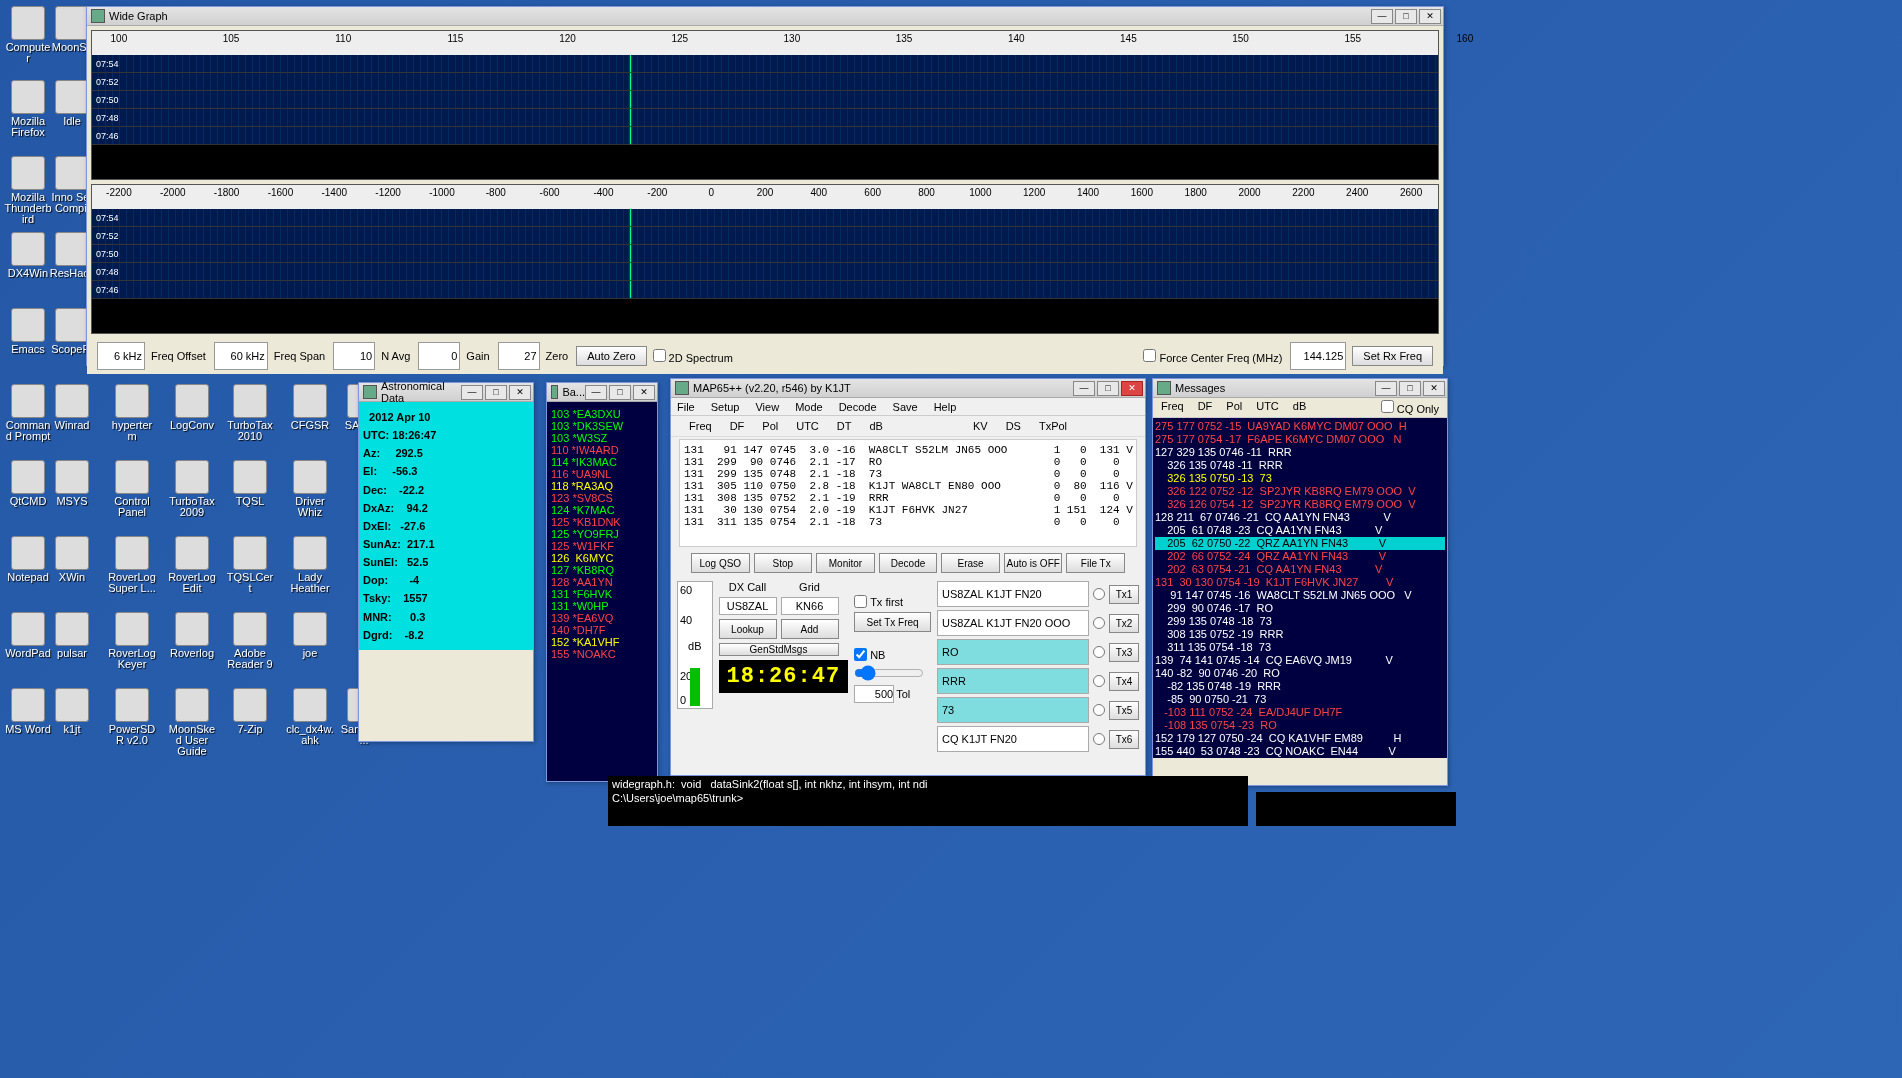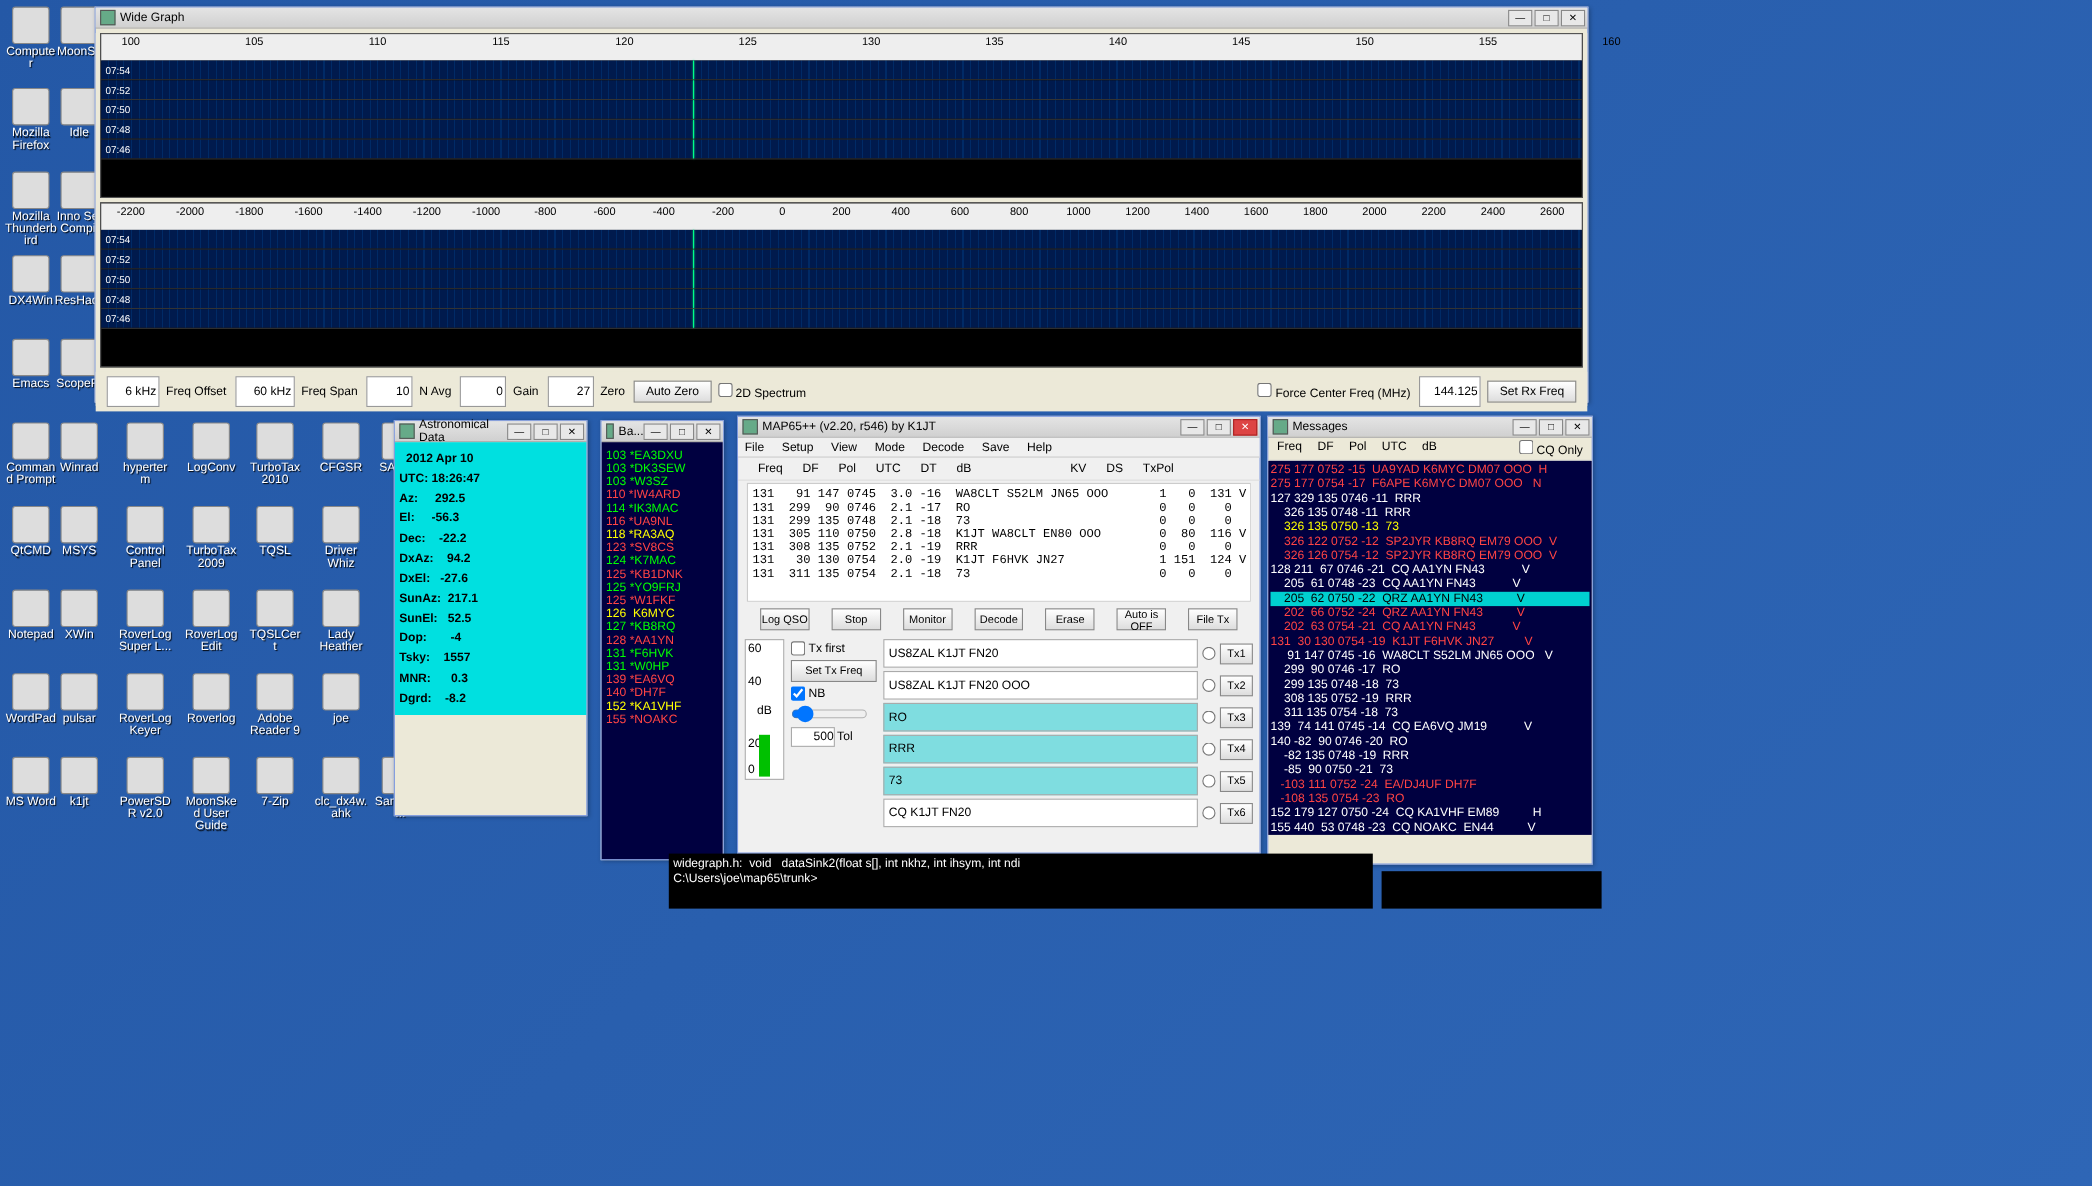--- a/index.html
+++ b/index.html
@@ -47,41 +47,41 @@
 #bands .body { background:#000040; font-family:"Courier New",monospace; font-size:10px; padding:6px 4px; color:#fff; height:calc(100% - 19px); overflow:hidden; }
 #bands .body div { white-space:pre; }
 .c-green { color:#0f0; } .c-red { color:#f44; } .c-yel { color:#ff0; }
 
 
 #map65 { left:670px; top:378px; width:476px; height:398px; background:#f0f0f0; }
 #map65 .body { position:relative; height:calc(100% - 37px); }
 .decode-hdr { display:flex; padding:4px 18px; gap:18px; font-size:10px; border-bottom:1px solid #ddd; }
 .decode-hdr span {}
 .decode-area { background:#fff; margin:2px 8px; height:108px; font-family:"Courier New",monospace; font-size:11px; padding:4px; border:1px solid #ccc; overflow:auto; white-space:pre; }
-.btnrow { display:flex; gap:20px; padding:4px 20px; }
+.btnrow { display:flex; gap:4px; padding:4px 20px; }
 .btnrow button { flex:1; height:20px; border:1px solid #888; background:linear-gradient(#fff,#ddd); font-size:10px; }
 .lower { display:flex; padding:4px 6px; gap:6px; }
 .meter { width:36px; background:#fff; border:1px solid #aaa; position:relative; font-size:9px; text-align:center; }
 .meter .bar { position:absolute; bottom:2px; left:12px; width:10px; height:30%; background:#00c000; }
 .midcol { width:120px; display:flex; flex-direction:column; gap:4px; }
 .midcol .hdr { display:flex; gap:4px; font-size:10px; }
 .midcol .hdr span { flex:1; text-align:center; }
 .midcol .row2 { display:flex; gap:4px; }
 .midcol input { width:58px; height:18px; border:1px solid #aaa; text-align:center; }
 .midcol .btns2 { display:flex; gap:4px; }
 .midcol .btns2 button, .midcol button { height:20px; border:1px solid #888; background:linear-gradient(#fff,#ddd); flex:1; font-size:10px; }
 .midcol button.wide { width:100%; }
 .rightcol { flex:1; display:flex; flex-direction:column; gap:3px; }
 .txrow { display:flex; align-items:center; gap:4px; }
 .txrow input.msg { flex:1; height:19px; border:1px solid #aaa; padding:12px 4px; background:#fff; }
 .txrow input.msg.sel { background:#7fdde0; }
 .txrow .rad { width:12px; height:12px; }
 .txrow button { width:30px; height:19px; border:1px solid #888; background:linear-gradient(#fff,#ddd); font-size:10px; }
 .chkcol { display:flex; flex-direction:column; gap:4px; font-size:10px; width:78px; padding-top:2px;}
-.chkcol label { display:flex; align-items:center; gap:3px; }
+.chkcol label { display:flex; align-items:center; gap:3px;margin-top:12px; }
 .chkcol button { height:20px; border:1px solid #888; background:linear-gradient(#fff,#ddd); font-size:10px;}
 .chkcol input.num { width:40px; height:18px; border:1px solid #aaa; text-align:right; }
 .clock { background:#000; color:#ff0; font-family:"Courier New",monospace; font-size:22px; font-weight:bold; padding:4px 8px; text-align:center; letter-spacing:1px; }
 .statusbar { display:flex; position:absolute; bottom:0; left:0; right:0; height:18px; border-top:1px solid #aaa; }
 .statusbar div { border-right:1px solid #bbb; padding:2px 6px; font-size:10px; }
 .statusbar .hl { background:#7fff7f; }
 
 
 #messages { left:1152px; top:378px; width:296px; height:408px; }
 #messages .subhdr { display:flex; padding:2px 8px; gap:14px; font-size:10px; border-bottom:1px solid #ccc; }
@@ -476,20 +476,38 @@
         </div>
       <div class="lower">
         <div class="meter" style="height:128px;">
           <div style="position:absolute;top:2px;left:2px;">60</div>
           <div style="position:absolute;top:32px;left:2px;">40</div>
           <div style="position:absolute;top:58px;left:0;right:0;">dB</div>
           <div style="position:absolute;top:88px;left:2px;">20</div>
           <div style="position:absolute;bottom:2px;left:2px;">0</div>
           <div class="bar"></div>
         </div>
+        <div style="display:flex;flex-direction:column;gap:4px;">
+          <div class="midcol">
+            <div class="hdr">
+                <span>DX  Call</span>
+                <span>Grid</span>
+              </div>
+            <div class="row2">
+              <input value="US8ZAL" style="">
+              <input value="KN66" style="">
+            </div>
+            <div class="btns2">
+              <button>Lookup</button>
+              <button>Add</button>
+            </div>
+            <button class="wide">GenStdMsgs</button>
+          </div>
+          <div class="clock">18:26:47</div>
+        </div>
         <div class="chkcol">
           <label>
               <input type="checkbox" style=""> 
               <span>Tx first</span>
             </label>
           <button>Set Tx Freq</button>
           <label>
               <input type="checkbox" checked="" style=""> 
               <span>NB</span>
             </label>

